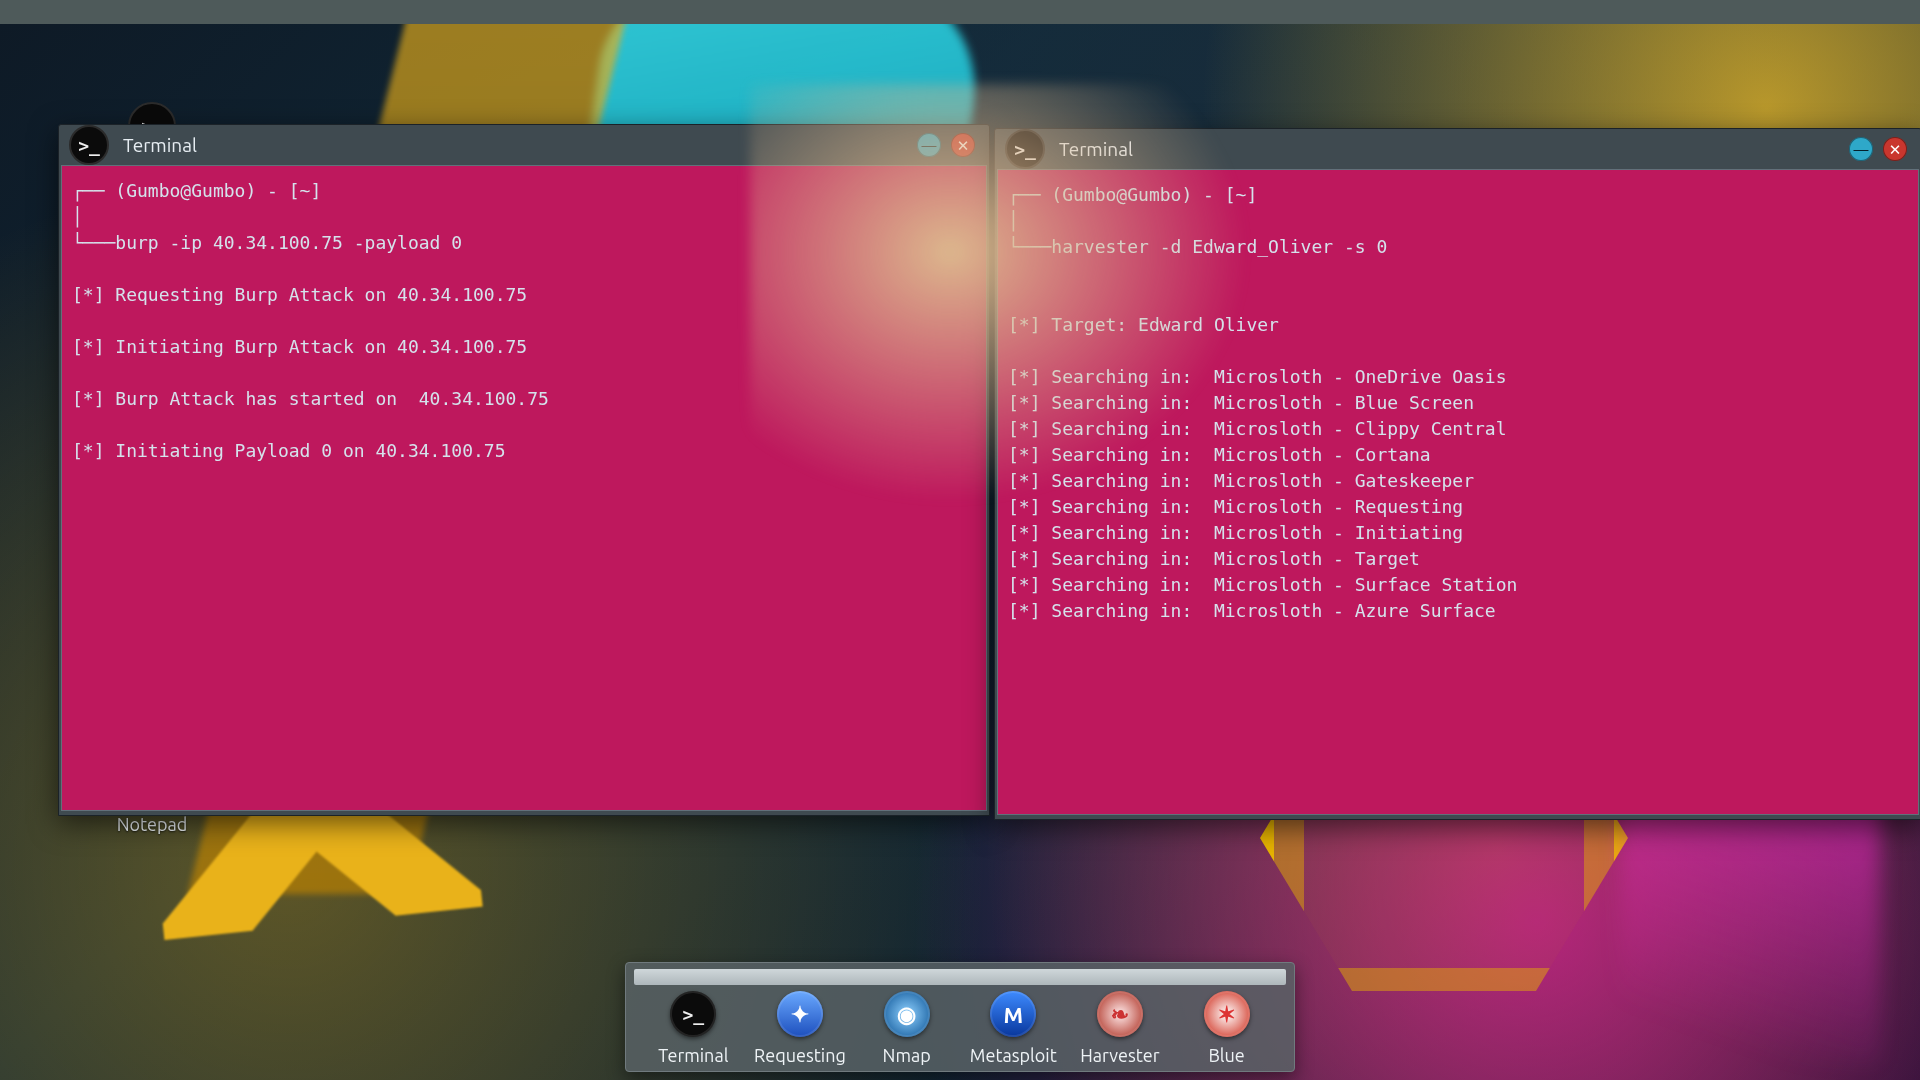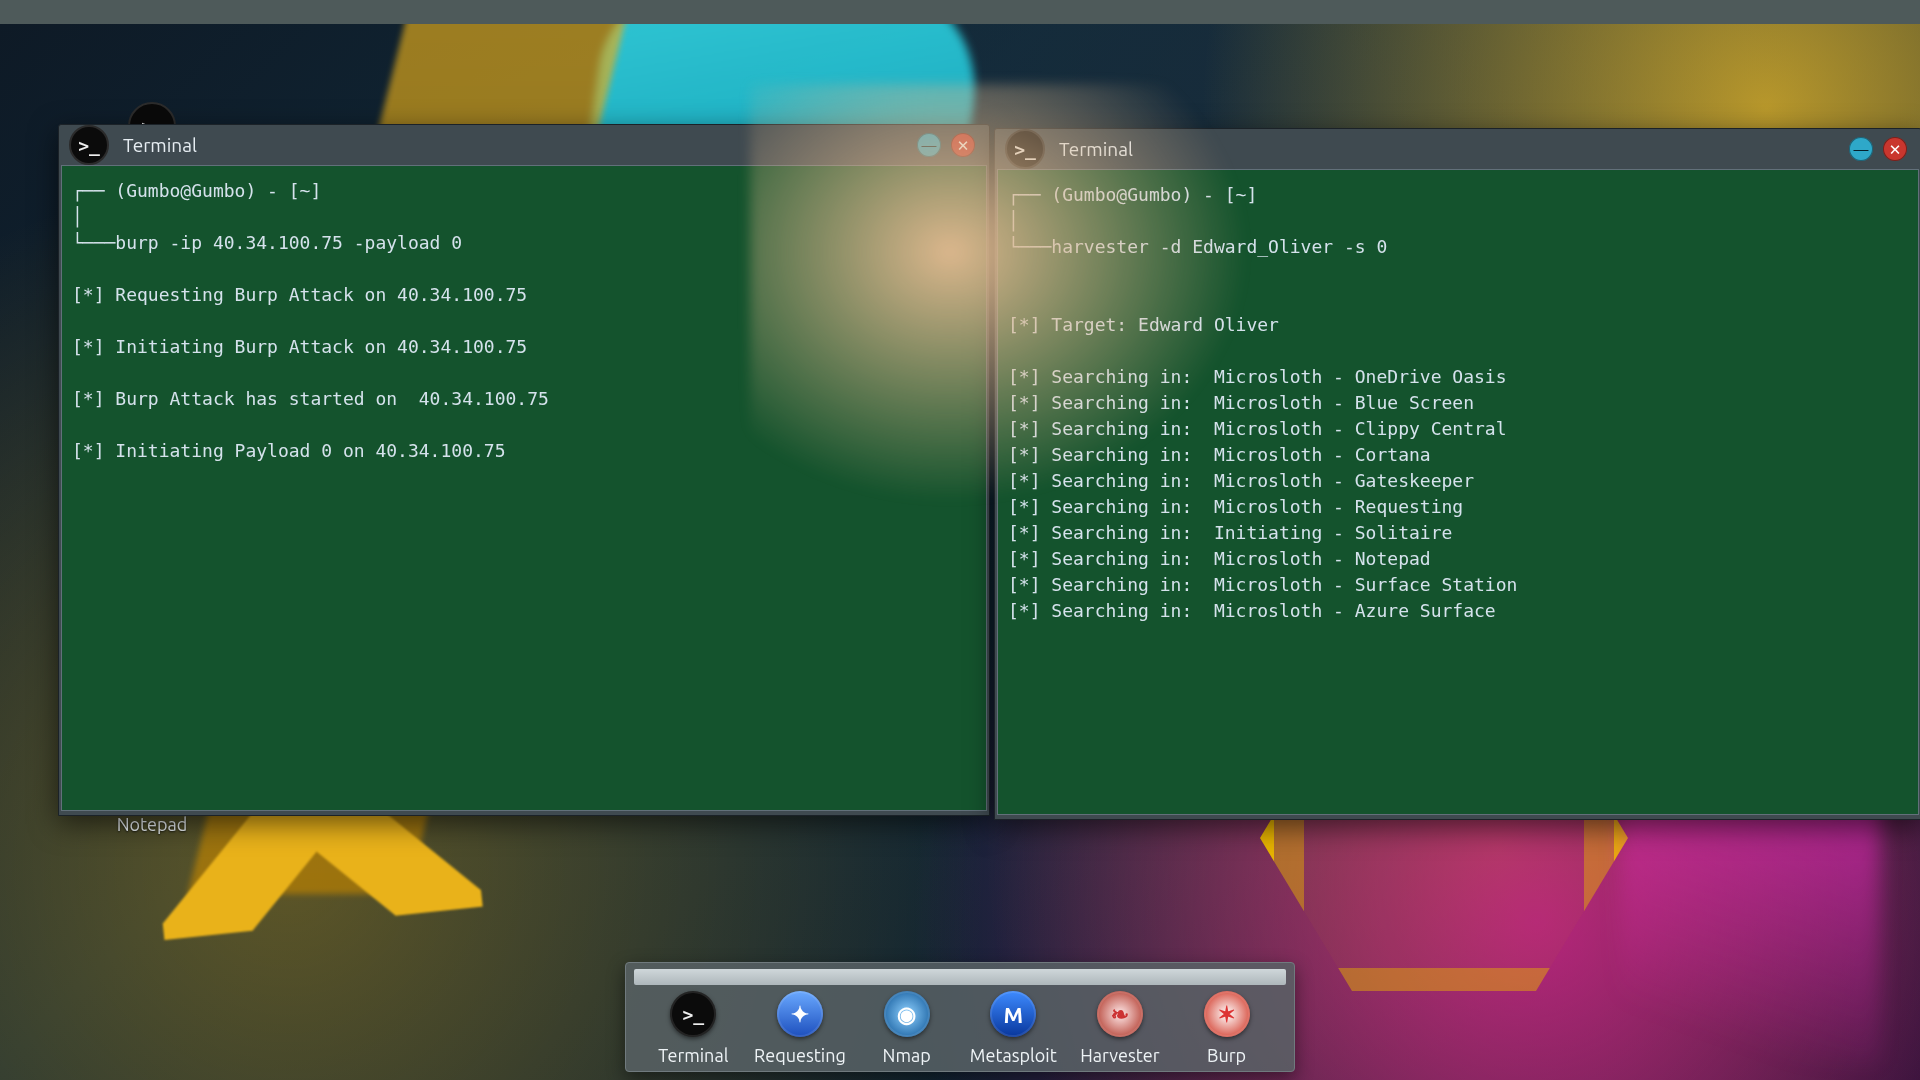--- a/index.html
+++ b/index.html
@@ -130,21 +130,21 @@
     display:flex;align-items:center;justify-content:center;
     margin-left:10px;
     font-size:15px; line-height:1;
     cursor:pointer;
     box-shadow: inset 0 0 0 1px rgba(0,0,0,.4);
   }
   .winbtn.min{ background:#2ea8c9; color:#04212c;}
   .winbtn.close{ background:#c9362e; color:#fff;}
   .term-body{
     margin: 0 2px 2px 2px;
-    background: #14532d;
+    background: #be185d;
     border: 1px solid #62707a;
     color: #d5e2ec;
     font-family: "DejaVu Sans Mono","Menlo",monospace;
     font-size: 18px;
     line-height: 26px;
     padding: 12px 10px 10px 10px;
     height: calc(100% - 44px);
     box-sizing: border-box;
     overflow: hidden;
     white-space: pre;
@@ -253,22 +253,22 @@
 
 
 <span>[*] Target: Edward Oliver</span>
 
 <span>[*] Searching in:  Microsloth - OneDrive Oasis</span>
 <span>[*] Searching in:  Microsloth - Blue Screen</span>
 <span>[*] Searching in:  Microsloth - Clippy Central</span>
 <span>[*] Searching in:  Microsloth - Cortana</span>
 <span>[*] Searching in:  Microsloth - Gateskeeper</span>
 <span>[*] Searching in:  Microsloth - Requesting</span>
-<span>[*] Searching in:  Initiating - Solitaire</span>
-<span>[*] Searching in:  Microsloth - Notepad</span>
+<span>[*] Searching in:  Microsloth - Initiating</span>
+<span>[*] Searching in:  Microsloth - Target</span>
 <span>[*] Searching in:  Microsloth - Surface Station</span>
 <span>[*] Searching in:  Microsloth - Azure Surface</span>
 </div>
   </div>
 
   <div class="dock">
     <div class="dock-item">
       <div class="d-icon d-terminal">
           <span class="term-glyph">&gt;_</span>
         </div>
@@ -295,17 +295,17 @@
     <div class="dock-item">
       <div class="d-icon d-harvester">
           <span class="d-glyph" style="color:#c33;">❧</span>
         </div>
       <span>Harvester</span>
     </div>
     <div class="dock-item">
       <div class="d-icon d-burp">
           <span class="d-glyph" style="color:#d33;">✶</span>
         </div>
-      <span>Burp</span>
+      <span>Blue</span>
     </div>
   </div>
 
 </div>
 
 </body></html>

